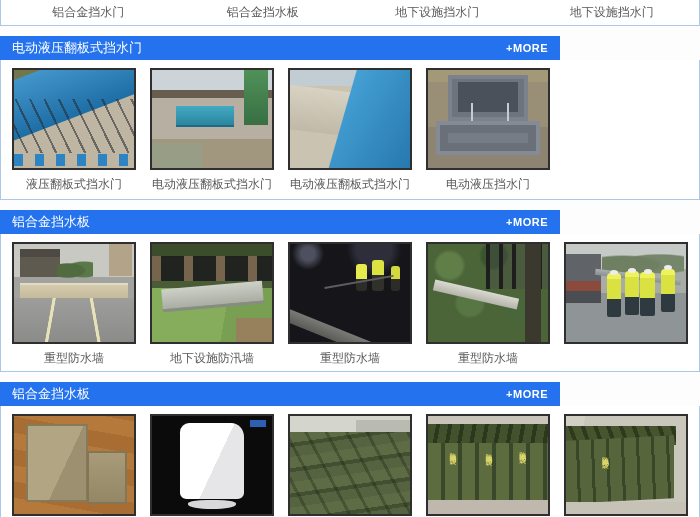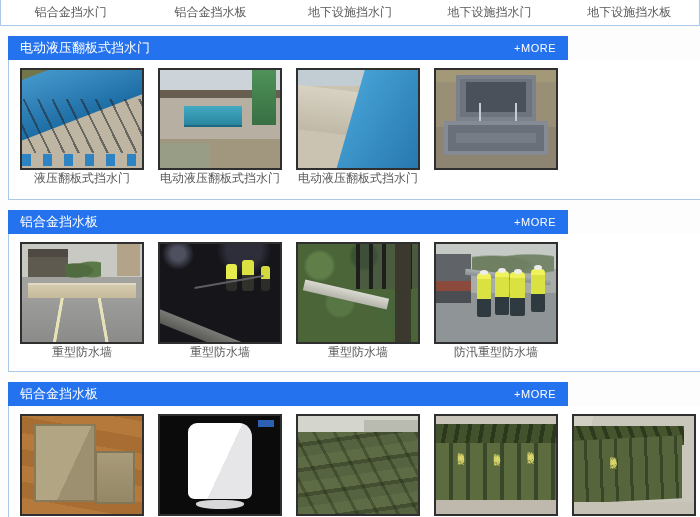--- a/index.html
+++ b/index.html
@@ -8,41 +8,41 @@
     background:#fdfdfd; font-family:"Liberation Sans","DejaVu Sans",sans-serif;
   }
   
   .topbox{
     position:absolute; top:0; left:0; width:700px; height:26px;
     box-sizing:border-box; border:1px solid #aac9e8; border-top:none;
     background:#fff; display:flex; align-items:center;
   }
   .topbox .lbl{flex:1; text-align:center; font-size:12px; color:#595959; cursor:pointer;}
   
-  .section{position:absolute; left:8px; width:560px;}
+  .section{position:absolute; left:0; width:560px;}
   .sec-head{
     height:24px; background:#2472ee; color:#fff;
     display:flex; align-items:center; justify-content:space-between;
     padding:0 12px; box-sizing:border-box;
   }
   .sec-title{font-size:13px;}
-  .more{font-size:11px; color:#fff; text-decoration:none; letter-spacing:.5px;}
+  .more{font-size:11px; color:#fff; text-decoration:none; letter-spacing:.5px;font-weight:bold;}
   .sec-body{
     box-sizing:border-box; width:700px; background:#fff;
     border:1px solid #aac9e8; border-top:none;
     display:flex; gap:14px; padding:8px 11px 0;
   }
   .card{width:124px; flex:0 0 124px;}
   .thumb{
     width:120px; height:98px; border:2px solid #2f2f2f;
     position:relative; overflow:hidden; background:#9a9a9a; cursor:pointer;
   }
   .thumb i{position:absolute; display:block; font-style:normal;}
   .caption{
-    font-size:12px; color:#595959; text-align:center;
+    margin-top:6px; font-size:12px; color:#595959; text-align:center;
     white-space:nowrap; overflow:hidden; cursor:pointer;
   }
   
   .t11{background:#beb5a2;}
   .t11 .a{left:-25%; top:-45%; width:160%; height:88%; background:linear-gradient(#55aadc,#1e6ea6); transform:rotate(-21deg);}
   .t11 .b{left:-12%; top:-22%; width:50%; height:26%; background:#73764a; transform:rotate(-21deg);}
   .t11 .c{left:0; top:30%; width:100%; height:55%; background:repeating-linear-gradient(64deg, rgba(0,0,0,0) 0 11px, rgba(35,38,44,.55) 11px 13px);}
   .t11 .d{left:0; bottom:2%; width:100%; height:12%; background:repeating-linear-gradient(90deg,#2e84c2 0 9px, rgba(0,0,0,0) 9px 21px);}
   
   .t12{background:linear-gradient(180deg,#ccd4d9 0 26%,#b7b0a2 26% 70%,#a1967e 70%);}
@@ -144,21 +144,20 @@
 </head>
 <body>
 
 <div class="page">
 
   <div class="topbox">
     <span class="lbl">铝合金挡水门</span>
     <span class="lbl">铝合金挡水板</span>
     <span class="lbl">地下设施挡水门</span>
     <span class="lbl">地下设施挡水门</span>
-    <span class="lbl">地下设施挡水板</span>
   </div>
 
   <div class="section" style="top:36px">
     <div class="sec-head">
       <span class="sec-title">电动液压翻板式挡水门</span>
       <a class="more" href="#">+MORE</a>
     </div>
     <div class="sec-body" style="height:140px">
       <div class="card">
         <div class="thumb t11">
@@ -185,20 +184,21 @@
         </div>
         <div class="caption">电动液压翻板式挡水门</div>
       </div>
       <div class="card">
         <div class="thumb t14">
           <i class="a"></i>
             <i class="b"></i>
             <i class="c"></i>
             <i class="d"></i>
         </div>
+        <div class="caption">电动液压挡水门</div>
       </div>
     </div>
   </div>
 
   <div class="section" style="top:210px">
     <div class="sec-head">
       <span class="sec-title">铝合金挡水板</span>
       <a class="more" href="#">+MORE</a>
     </div>
     <div class="sec-body" style="height:138px">
@@ -206,20 +206,30 @@
         <div class="thumb t21">
           <i class="a"></i>
             <i class="b"></i>
             <i class="e"></i>
             <i class="c"></i>
             <i class="d"></i>
         </div>
         <div class="caption">重型防水墙</div>
       </div>
       <div class="card">
+        <div class="thumb t22">
+          <i class="b"></i>
+            <i class="a"></i>
+            <i class="c"></i>
+            <i class="d"></i>
+            <i class="e"></i>
+        </div>
+        <div class="caption">地下设施防汛墙</div>
+      </div>
+      <div class="card">
         <div class="thumb t23">
           <i class="a"></i>
             <i class="b"></i>
             <i class="c"></i>
             <i class="d"></i>
             <i class="e"></i>
         </div>
         <div class="caption">重型防水墙</div>
       </div>
       <div class="card">
@@ -233,21 +243,20 @@
       <div class="card">
         <div class="thumb t25">
           <i class="a"></i>
             <i class="b"></i>
             <i class="c"></i>
           <i class="w" style="left:34%;top:30%"></i>
           <i class="w" style="left:49%;top:28%"></i>
           <i class="w" style="left:62%;top:29%"></i>
           <i class="w" style="left:79%;top:25%"></i>
         </div>
-        <div class="caption">防汛重型防水墙</div>
       </div>
     </div>
   </div>
 
   <div class="section" style="top:382px">
     <div class="sec-head">
       <span class="sec-title">铝合金挡水板</span>
       <a class="more" href="#">+MORE</a>
     </div>
     <div class="sec-body" style="height:135px">

